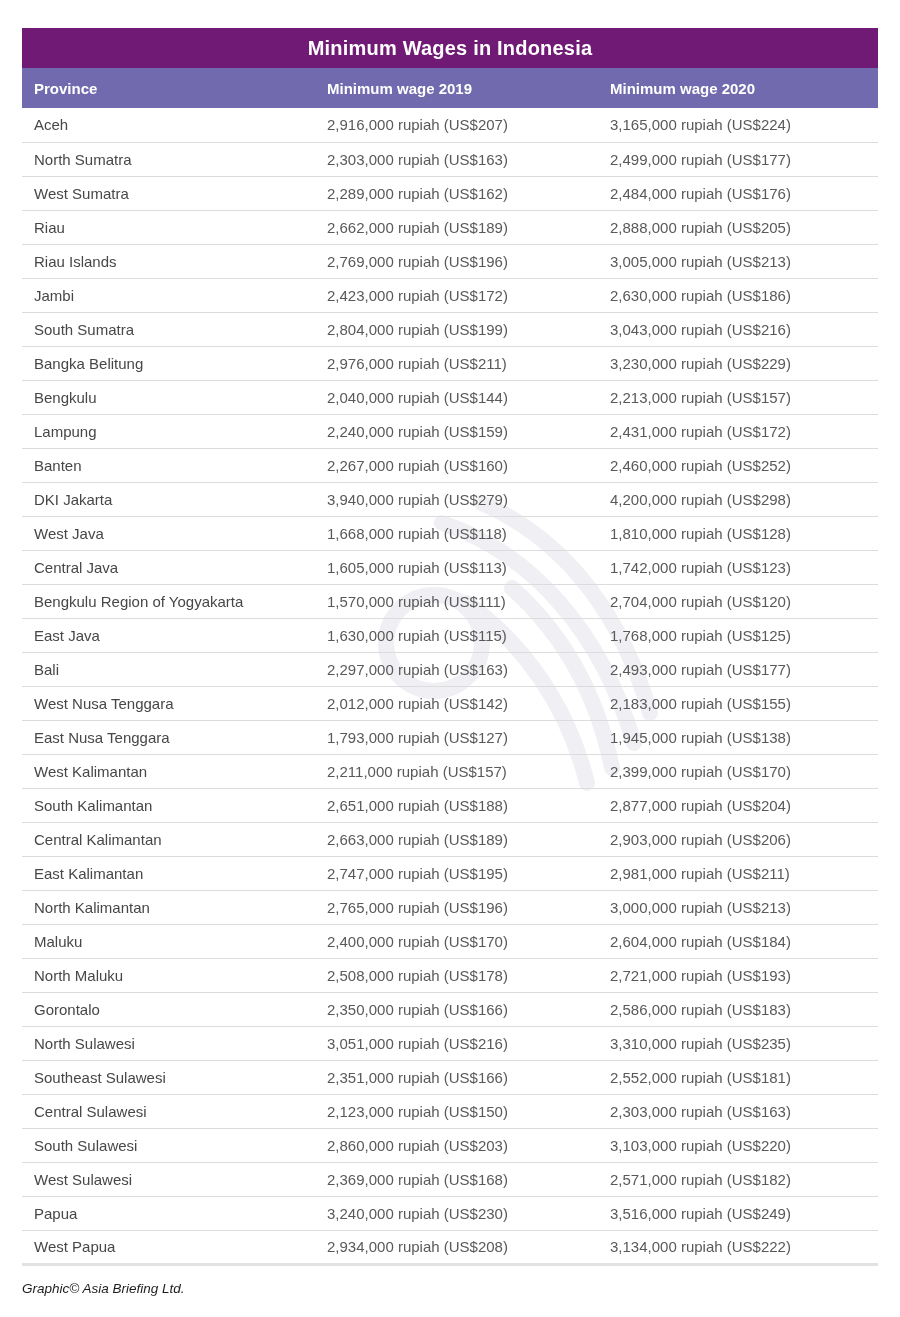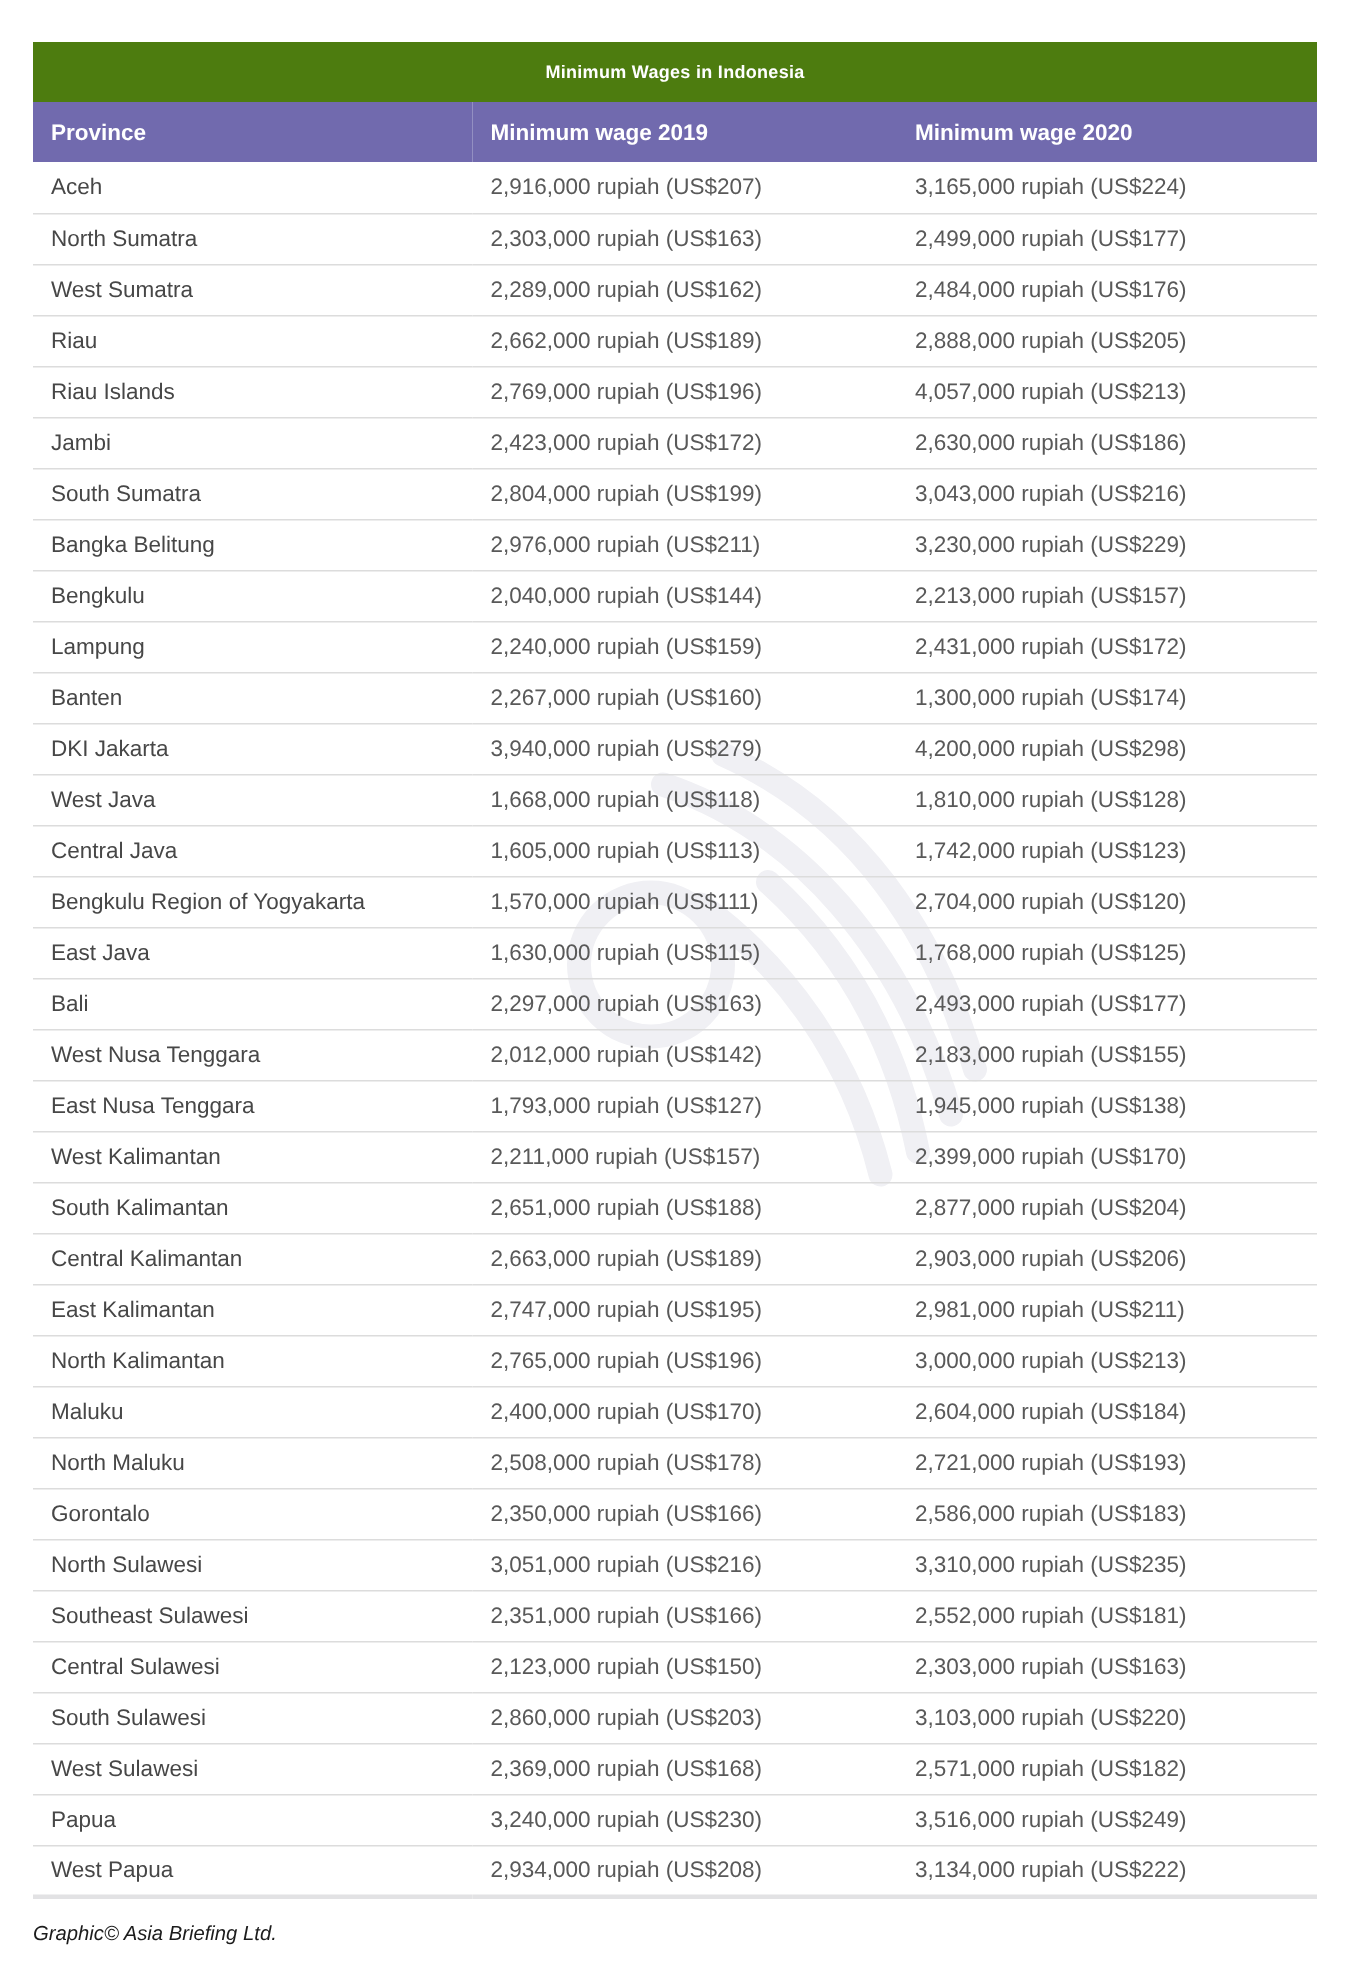--- a/index.html
+++ b/index.html
@@ -9,23 +9,23 @@
     font-family: "Liberation Sans", "DejaVu Sans", sans-serif;
     overflow: hidden;
   }
   .table-wrap {
     position: absolute;
     left: 22px; top: 28px;
     width: 856px;
   }
   .title-bar {
     height: 40px;
-    background: #4d7c0f;
+    background: #701a75;
     color: #ffffff;
-    font-size: 12px;
+    font-size: 20px;
     font-weight: bold;
     display: flex;
     align-items: center;
     justify-content: center;
     letter-spacing: 0.2px;
     position: relative;
     z-index: 2;
   }
   table.wage-table {
     width: 100%;
@@ -135,21 +135,21 @@
 
         <tr class="data-row">
           <td class="col-province">Riau</td>
           <td class="col-wage">2,662,000 rupiah (US$189)</td>
           <td class="col-wage">2,888,000 rupiah (US$205)</td>
         </tr>
 
         <tr class="data-row">
           <td class="col-province">Riau Islands</td>
           <td class="col-wage">2,769,000 rupiah (US$196)</td>
-          <td class="col-wage">4,057,000 rupiah (US$213)</td>
+          <td class="col-wage">3,005,000 rupiah (US$213)</td>
         </tr>
 
         <tr class="data-row">
           <td class="col-province">Jambi</td>
           <td class="col-wage">2,423,000 rupiah (US$172)</td>
           <td class="col-wage">2,630,000 rupiah (US$186)</td>
         </tr>
 
         <tr class="data-row">
           <td class="col-province">South Sumatra</td>
@@ -171,21 +171,21 @@
 
         <tr class="data-row">
           <td class="col-province">Lampung</td>
           <td class="col-wage">2,240,000 rupiah (US$159)</td>
           <td class="col-wage">2,431,000 rupiah (US$172)</td>
         </tr>
 
         <tr class="data-row">
           <td class="col-province">Banten</td>
           <td class="col-wage">2,267,000 rupiah (US$160)</td>
-          <td class="col-wage">1,300,000 rupiah (US$174)</td>
+          <td class="col-wage">2,460,000 rupiah (US$252)</td>
         </tr>
 
         <tr class="data-row">
           <td class="col-province">DKI Jakarta</td>
           <td class="col-wage">3,940,000 rupiah (US$279)</td>
           <td class="col-wage">4,200,000 rupiah (US$298)</td>
         </tr>
 
         <tr class="data-row">
           <td class="col-province">West Java</td>

